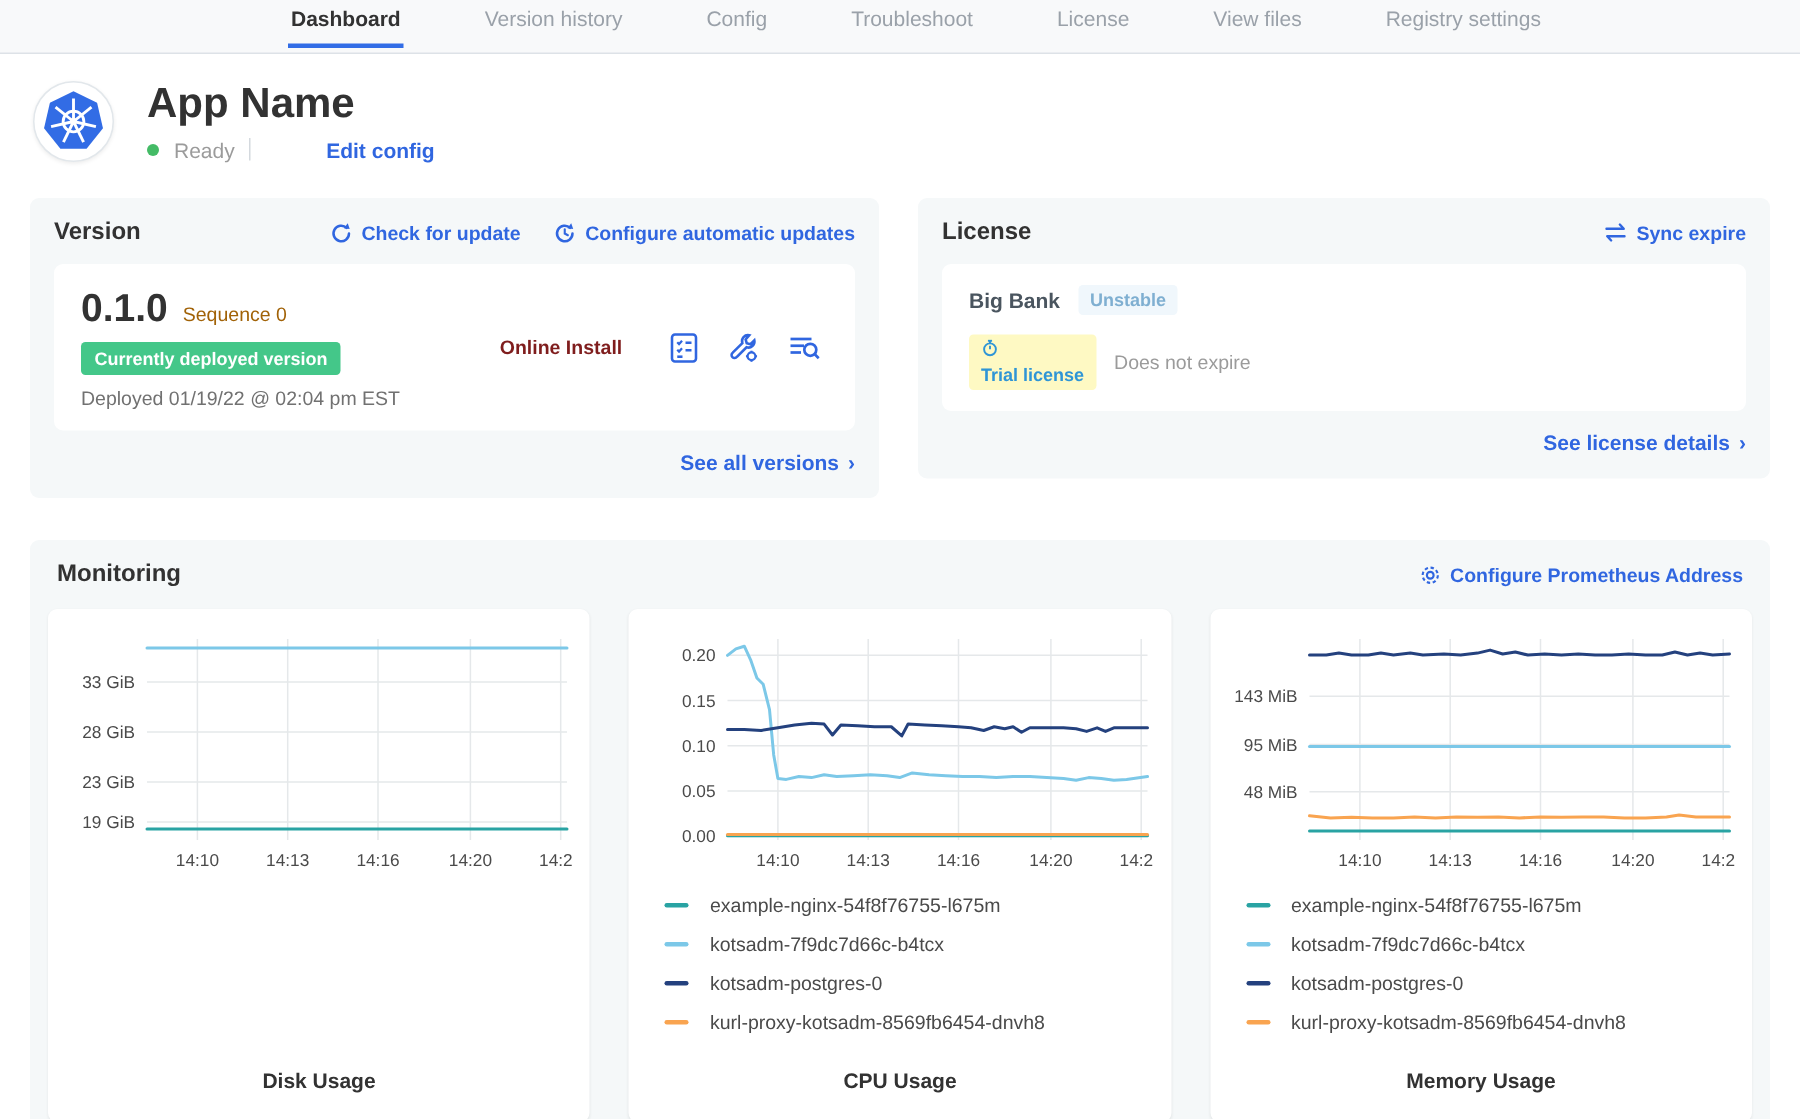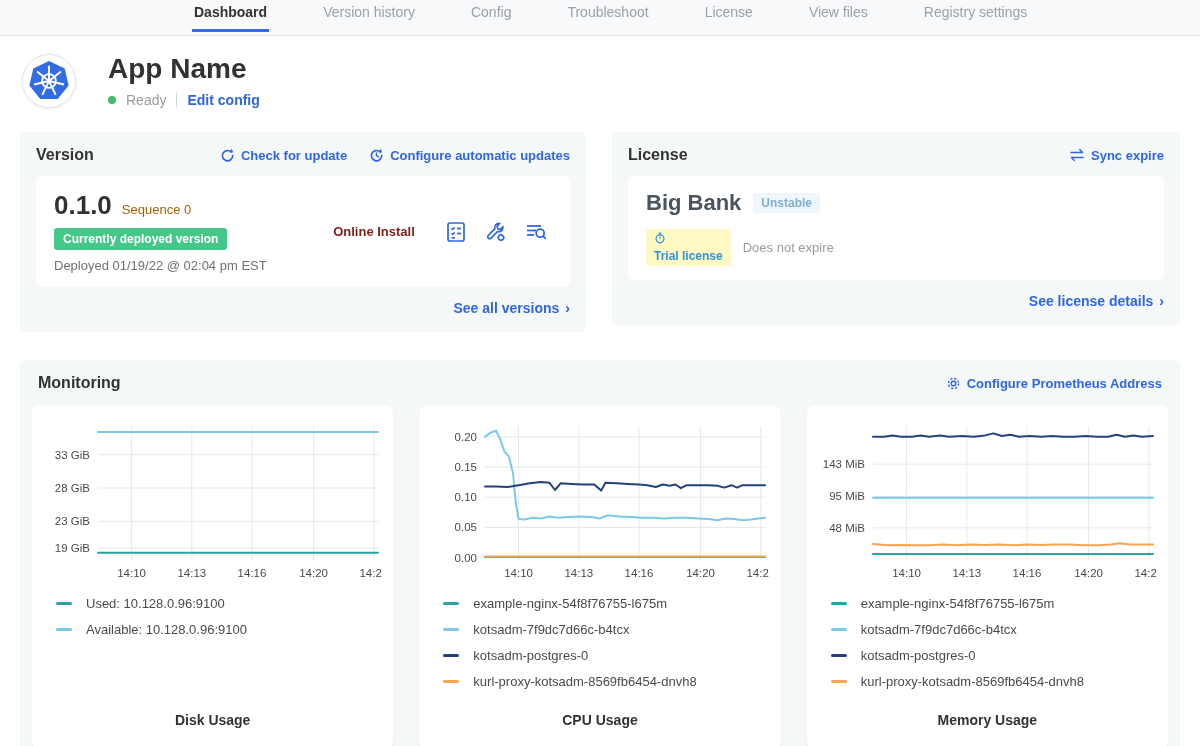--- a/index.html
+++ b/index.html
@@ -13,37 +13,37 @@
     height:36px; background:#f8f9fa; border-bottom:1px solid #dde2e7;
     display:flex; align-items:center; padding-left:192px;
   }
   .tabs { display:flex; gap:52px; }
   .tab {
     font-size:14px; color:#9aa1a9; padding:0 2px 9px 2px; cursor:pointer;
     border-bottom:3px solid transparent; margin-bottom:-1px; white-space:nowrap;
   }
   .tab.active { color:#323232; font-weight:700; border-bottom-color:#326de6; }
   
-  .app-header { display:flex; align-items:center; gap:32px; padding:18px 0 10px 22px; }
+  .app-header { display:flex; align-items:center; gap:22px; padding:18px 0 10px 22px; }
   .logo-wrap {
     width:54px; height:54px; border-radius:50%; background:#fff;
     border:1px solid #e2e7eb; box-shadow:0 1px 3px rgba(0,0,0,.08);
     display:flex; align-items:center; justify-content:center;
   }
   .app-title { font-size:28px; font-weight:700; margin:0; line-height:1.1; }
   .status-row { display:flex; align-items:center; gap:10px; margin-top:7px; }
   .ready-dot { width:8px; height:8px; border-radius:50%; background:#44bb66; }
   .ready-text { font-size:14px; color:#9b9b9b; }
   .v-divider { width:1px; height:15px; background:#d4d9de; }
   .blue-link {
     color:#3066e0; font-weight:700; font-size:13px; text-decoration:none;
     display:inline-flex; align-items:center; gap:6px; cursor:pointer; white-space:nowrap;
   }
   .blue-link svg { flex:0 0 auto; }
-  .edit-config { font-size:14px; }
+  .edit-config { font-size:14px;margin-left:40px; }
   
   .cards-row { display:flex; gap:26px; padding:14px 20px 0 20px; align-items:flex-start; }
   .card { background:#f5f8f9; border-radius:6px; padding:14px 16px 16px 16px; }
   .version-card { width:566px; }
   .license-card { width:568px; }
   .card-head { display:flex; justify-content:space-between; align-items:center; margin-bottom:12px; }
   .card-title { font-size:16px; font-weight:700; }
   .head-links { display:flex; gap:22px; }
   .inner { background:#fff; border-radius:6px; padding:14px 18px; }
   
@@ -57,21 +57,21 @@
     font-size:12px; font-weight:700; padding:4px 9px; border-radius:3px;
   }
   .deployed-at { font-size:13px; color:#717171; }
   .ver-mid { flex:1; text-align:center; font-size:13px; font-weight:700; color:#7f1d1d; }
   .ver-icons { display:flex; gap:16px; color:#3066e0; padding-right:4px; }
   .ver-icons .icon-btn { cursor:pointer; display:flex; }
   .card-footer-link { margin-top:13px; font-size:14px;text-align:right; }
   .chev { font-weight:700; }
   
   .license-name-row { display:flex; align-items:center; gap:12px; }
-  .license-name { font-size:22px; font-weight:700; color:#4a555f; }
+  .license-name { font-size:14px; font-weight:700; color:#4a555f; }
   .channel-badge {
     background:#f0f7fc; color:#7fafd1; font-size:12px; font-weight:700;
     padding:3px 8px; border-radius:3px;
   }
   .license-meta-row { display:flex; align-items:center; gap:12px; margin-top:13px; }
   .trial-badge {
     background:#fef9c3; color:#2f95d6; font-size:12px; font-weight:700;
     padding:3px 8px; border-radius:3px; display:inline-flex; align-items:flex-start; gap:5px;flex-direction:column;
   }
   .expires-text { font-size:13px; color:#9b9b9b; }
@@ -280,30 +280,20 @@
           <text x="149.8" y="159" text-anchor="middle" font-size="11.5" fill="#4a4a4a">14:13</text>
           <line x1="210.0" x2="210.0" y1="8" y2="142" stroke="#e5e8ea" stroke-width="1"></line>
           <text x="210.0" y="159" text-anchor="middle" font-size="11.5" fill="#4a4a4a">14:16</text>
           <line x1="271.6" x2="271.6" y1="8" y2="142" stroke="#e5e8ea" stroke-width="1"></line>
           <text x="271.6" y="159" text-anchor="middle" font-size="11.5" fill="#4a4a4a">14:20</text>
           <line x1="331.8" x2="331.8" y1="8" y2="142" stroke="#e5e8ea" stroke-width="1"></line>
           <text x="331.8" y="159" text-anchor="middle" font-size="11.5" fill="#4a4a4a">14:23</text>
           <polyline points="56.0,134.7 336.0,134.7" fill="none" stroke="#29a3a3" stroke-width="2" stroke-linejoin="round" stroke-linecap="round"></polyline>
           <polyline points="56.0,14.0 336.0,14.0" fill="none" stroke="#7cc8e8" stroke-width="2" stroke-linejoin="round" stroke-linecap="round"></polyline>
         </svg>
-      <div class="legend">
-          <div class="legend-item">
-            <span class="swatch" style="background: rgb(41, 163, 163);"></span>
-            <span class="legend-label">Used: 10.128.0.96:9100</span>
-          </div>
-          <div class="legend-item">
-            <span class="swatch" style="background: rgb(124, 200, 232);"></span>
-            <span class="legend-label">Available: 10.128.0.96:9100</span>
-          </div>
-        </div>
       <div class="chart-title">Disk Usage</div>
     </div>
     <div class="chart-card">
       <svg class="chart-svg" viewBox="0 0 340 168">
           <line x1="56" x2="336" y1="139.6" y2="139.6" stroke="#e5e8ea" stroke-width="1"></line>
           <text x="48" y="143.6" text-anchor="end" font-size="11.5" fill="#4a4a4a">0.00</text>
           <line x1="56" x2="336" y1="109.4" y2="109.4" stroke="#e5e8ea" stroke-width="1"></line>
           <text x="48" y="113.4" text-anchor="end" font-size="11.5" fill="#4a4a4a">0.05</text>
           <line x1="56" x2="336" y1="79.2" y2="79.2" stroke="#e5e8ea" stroke-width="1"></line>
           <text x="48" y="83.2" text-anchor="end" font-size="11.5" fill="#4a4a4a">0.10</text>

